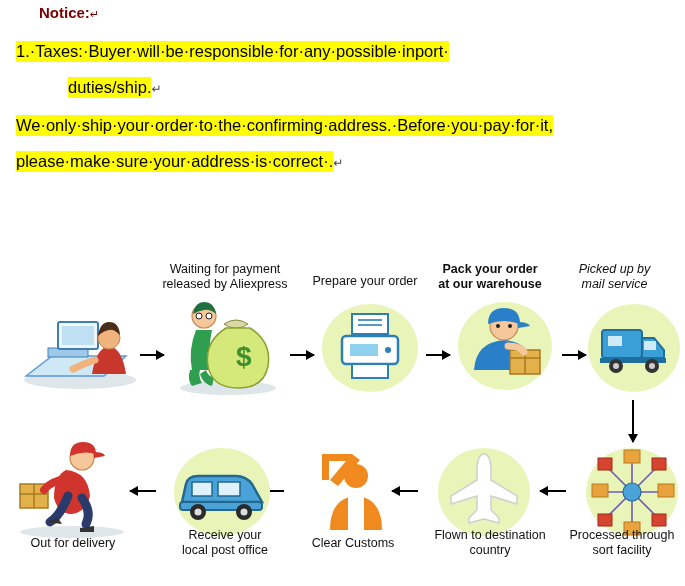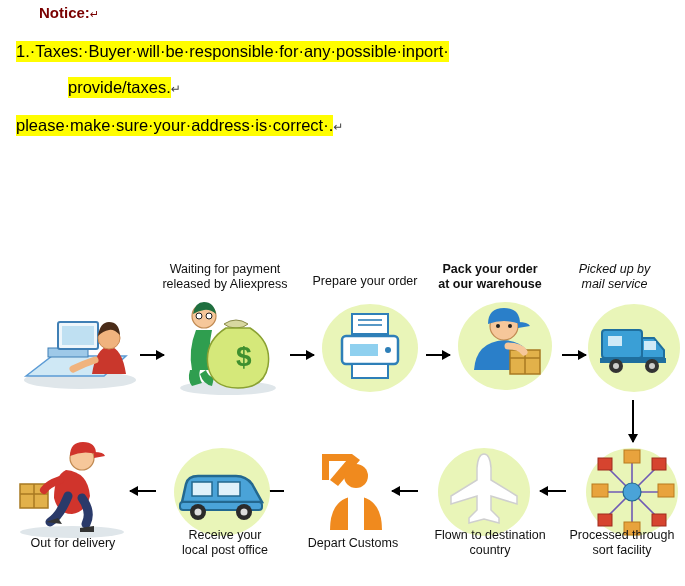--- a/index.html
+++ b/index.html
@@ -67,21 +67,24 @@
 
 <div class="notice-title">
   <span>Notice:</span><span class="pilcrow">↵</span>
 </div>
 
 <div class="terms">
   <div class="line">
     <span class="hl">1.·Taxes:·Buyer·will·be·responsible·for·any·possible·inport·</span>
   </div>
   <div class="line indent">
-    <span class="hl">provide/taxes.</span><span class="pmark">↵</span>
+    <span class="hl">duties/ship.</span><span class="pmark">↵</span>
+  </div>
+  <div class="line">
+    <span class="hl">We·only·ship·your·order·to·the·confirming·address.·Before·you·pay·for·it,</span>
   </div>
   <div class="line">
     <span class="hl">please·make·sure·your·address·is·correct·.</span><span class="pmark">↵</span>
   </div>
 </div>
 
 <div class="flow">
 
   <div class="cap" style="left:150px;top:4px;width:150px;white-space:pre-line;">Waiting for payment
 released by Aliexpress</div>
@@ -243,19 +246,19 @@
       <path d="M72 62 q10 14 4 26" stroke="#2a3a6a" stroke-width="9" fill="none" stroke-linecap="round"></path>
       <path d="M50 44 q-12 4 -16 10" stroke="#d0342c" stroke-width="8" fill="none" stroke-linecap="round"></path>
       <path d="M36 86 l12 -4 l4 6 z" fill="#333"></path>
       <path d="M70 92 l14 -2 l0 6 l-14 0z" fill="#333"></path>
     </svg>
   </div>
 
   <div class="cap" style="left:8px;top:278px;width:130px;">Out for delivery</div>
   <div class="cap" style="left:162px;top:270px;width:126px;white-space:pre-line;">Receive your
 local post office</div>
-  <div class="cap" style="left:292px;top:278px;width:122px;">Depart Customs</div>
+  <div class="cap" style="left:292px;top:278px;width:122px;">Clear Customs</div>
   <div class="cap" style="left:420px;top:270px;width:140px;white-space:pre-line;">Flown to destination
 country</div>
   <div class="cap" style="left:560px;top:270px;width:124px;white-space:pre-line;">Processed through
 sort facility</div>
 
 </div>
 
 </body></html>

